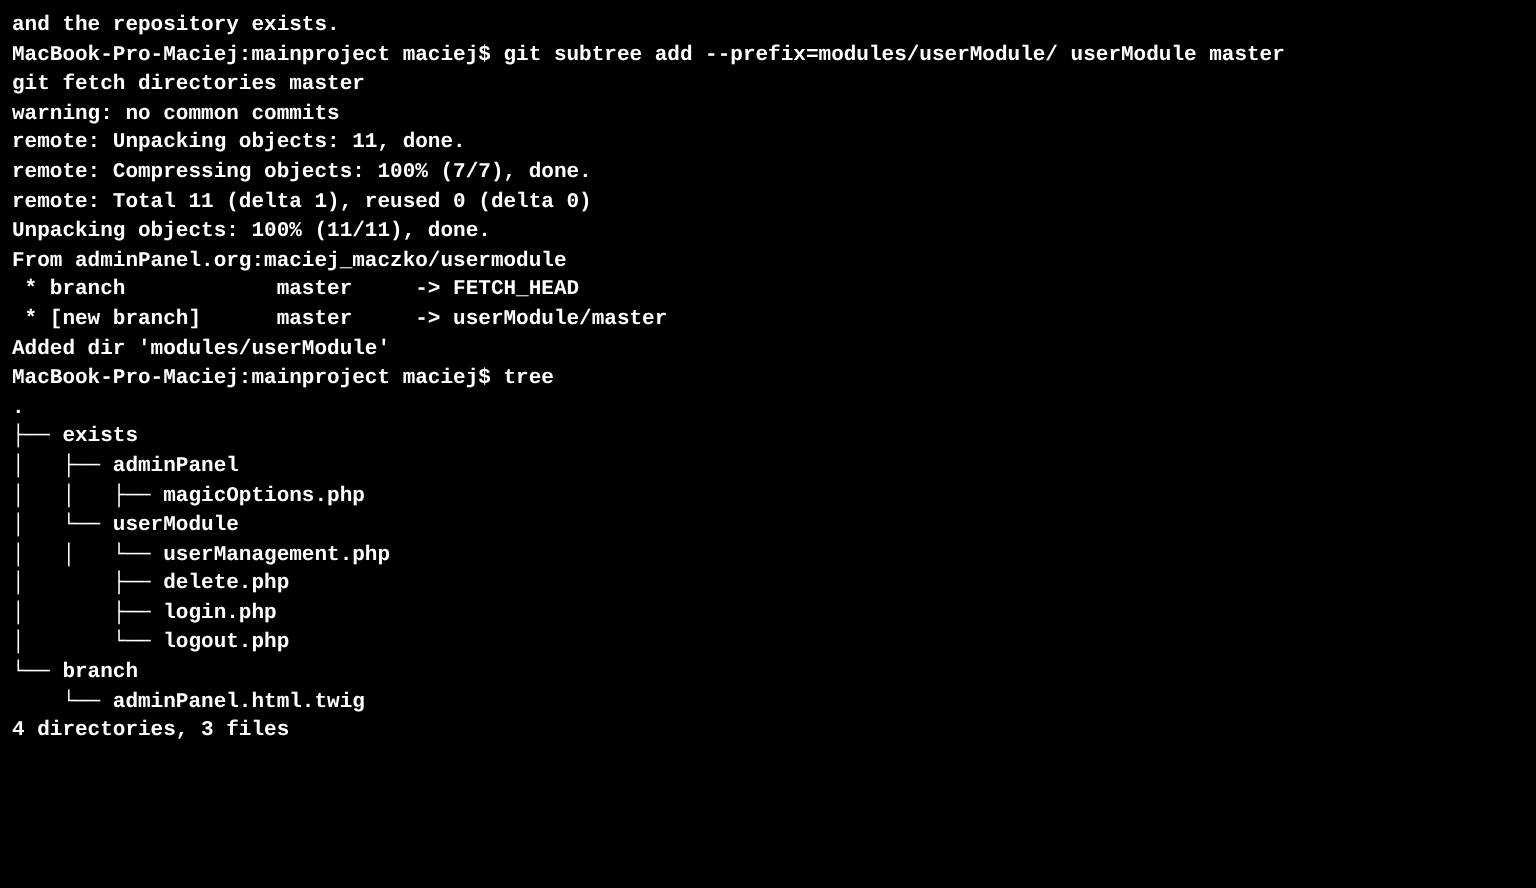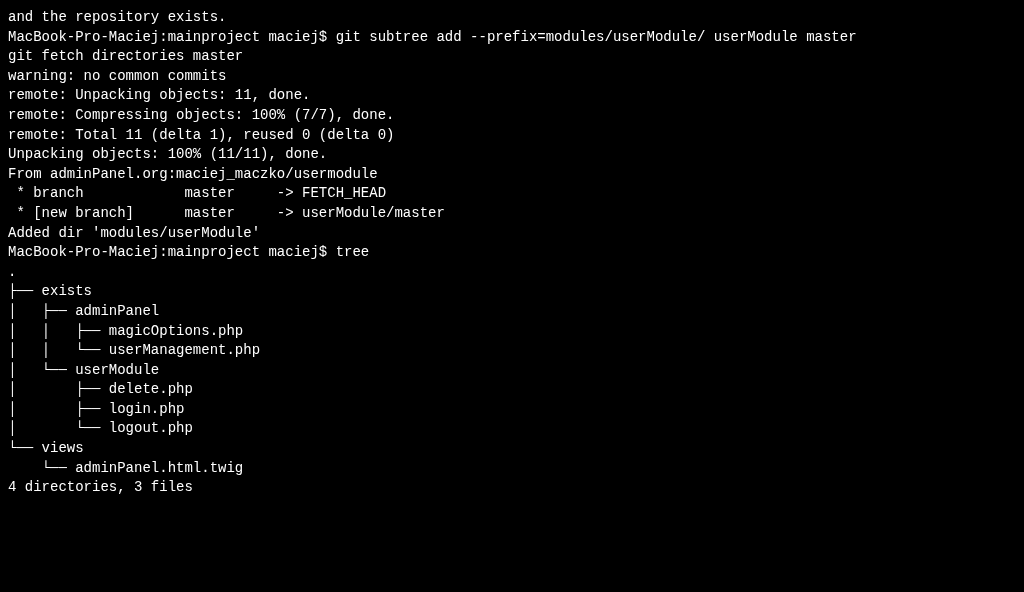--- a/index.html
+++ b/index.html
@@ -10,20 +10,21 @@
       font-family: Menlo, Monaco, "Courier New", monospace;
       font-size: 14px;
       line-height: 1.4;
       width: 1024px;
       height: 592px;
       box-sizing: border-box;
       overflow: hidden;
     }
     .line {
       white-space: pre;
+      font-weight: bold;
     }
   </style>
 </head>
 <body>
 
 <div>
 <div class="line">and the repository exists.</div>
 <div class="line">MacBook-Pro-Maciej:mainproject maciej$ git subtree add --prefix=modules/userModule/ userModule master</div>
 <div class="line">git fetch directories master</div>
 <div class="line">warning: no common commits</div>
@@ -33,22 +34,22 @@
 <div class="line">Unpacking objects: 100% (11/11), done.</div>
 <div class="line">From adminPanel.org:maciej_maczko/usermodule</div>
 <div class="line"> * branch            master     -&gt; FETCH_HEAD</div>
 <div class="line"> * [new branch]      master     -&gt; userModule/master</div>
 <div class="line">Added dir 'modules/userModule'</div>
 <div class="line">MacBook-Pro-Maciej:mainproject maciej$ tree</div>
 <div class="line">.</div>
 <div class="line">├── exists</div>
 <div class="line">│   ├── adminPanel</div>
 <div class="line">│   │   ├── magicOptions.php</div>
+<div class="line">│   └── userModule</div>
 <div class="line">│   │   └── userManagement.php</div>
-<div class="line">│   └── userModule</div>
 <div class="line">│       ├── delete.php</div>
 <div class="line">│       ├── login.php</div>
 <div class="line">│       └── logout.php</div>
-<div class="line">└── views</div>
+<div class="line">└── branch</div>
 <div class="line">    └── adminPanel.html.twig</div>
 <div class="line"></div>
 <div class="line">4 directories, 3 files</div>
 </div>
 
 </body></html>

